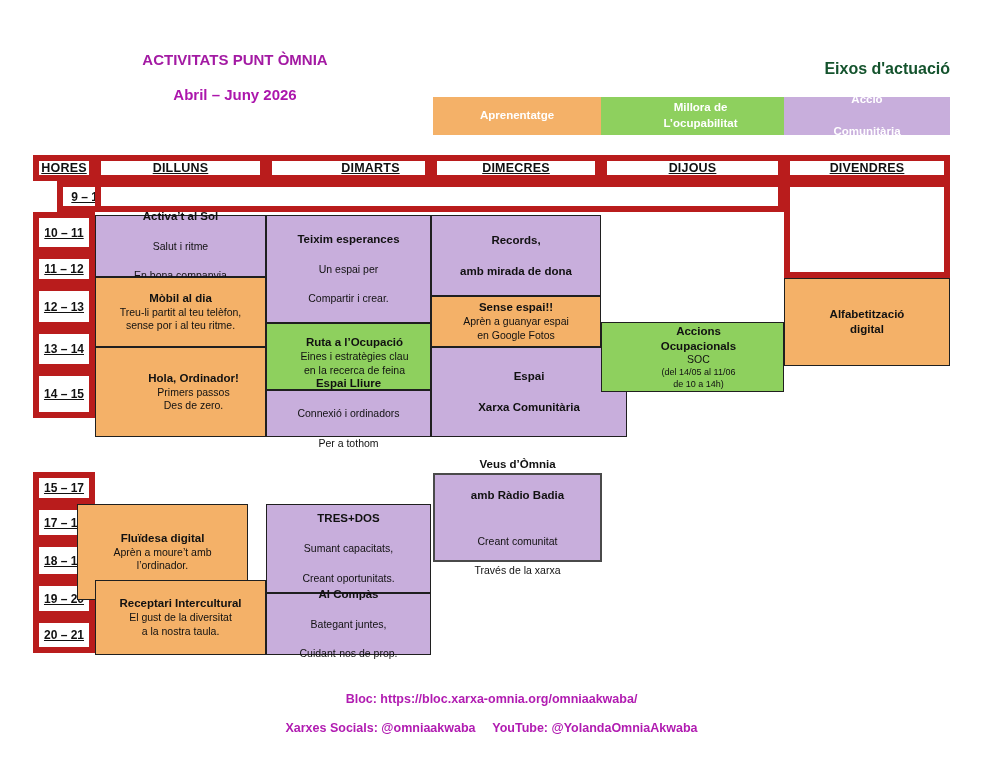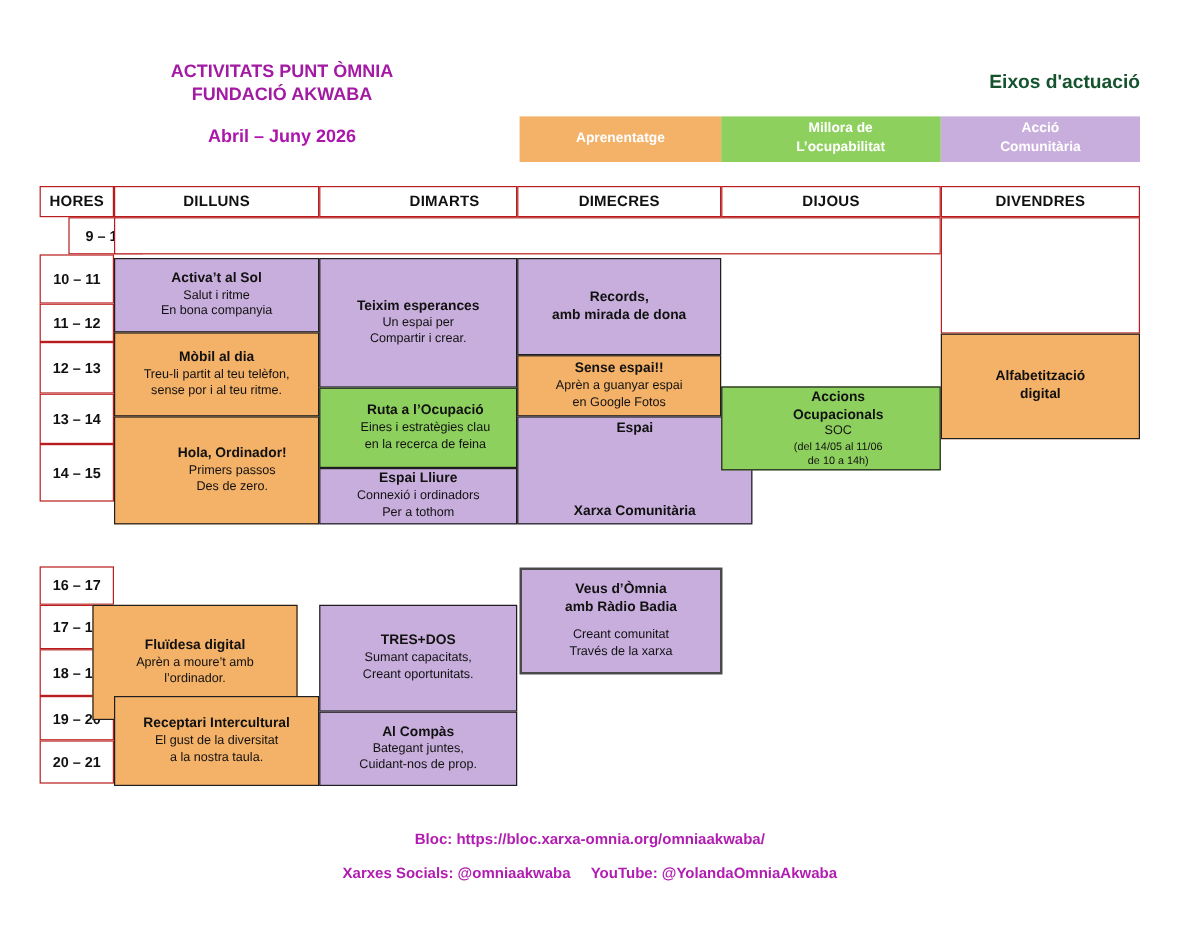--- a/index.html
+++ b/index.html
@@ -1,24 +1,24 @@
 <!DOCTYPE html>
 <html><head>
 <meta charset="utf-8">
 <style>
   html,body{margin:0;padding:0;background:#fff;}
   .canvas{position:relative;width:983px;height:774px;background:#ffffff;
           font-family:"Liberation Sans", sans-serif;color:#111;overflow:hidden;}
   .abs{position:absolute;box-sizing:border-box;}
-  .cell{border:1px solid #b91c1c;display:flex;align-items:center;justify-content:center;text-align:right;background:#fff;}
+  .cell{border:6px solid #b91c1c;display:flex;align-items:center;justify-content:center;text-align:right;background:#fff;text-decoration:underline;}
   .col-head{font-weight:bold;font-size:12.5px;letter-spacing:.2px;}
   .hours{font-weight:bold;font-size:12px;}
   .block{border:1px solid #1f1f1f;display:flex;flex-direction:column;align-items:center;justify-content:center;
          text-align:center;line-height:1.3;padding:2px 4px;}
-  .purple{background:#C8AEDC;}
+  .purple{background:#C8AEDC;gap:16px;}
   .orange{background:#F4B168;}
   .green{background:#8ED05E;padding-left:16px;}
   .whitebg{background:#ffffff;}
   .outlined{border:2px solid #4a4a4a;}
   .bt{font-weight:bold;font-size:11.5px;}
   .bl{font-size:10.5px;}
   .bs{font-size:9px;}
   .title-block{text-align:center;color:#A31AA3;font-weight:bold;font-size:15px;line-height:19px;}
   .period{margin-top:16px;font-size:15px;color:#AC16AC;}
   .legend-title{text-align:right;color:#14532d;font-weight:bold;font-size:16px;}
@@ -27,21 +27,20 @@
   .footer-line{width:983px;text-align:center;color:#B11CB1;font-weight:bold;font-size:12.5px;}
   .gap9{height:9px;}
 </style>
 </head>
 <body>
 
 <div class="canvas">
 
   <div class="abs title-block" style="left:95px;top:50px;width:280px;">
     <div>ACTIVITATS PUNT ÒMNIA</div>
-    <div>FUNDACIÓ AKWABA</div>
     <div class="period">Abril – Juny 2026</div>
   </div>
 
   <div class="abs legend-title" style="left:433px;top:60px;width:517px;">Eixos d'actuació</div>
 
   <div class="abs legend-box orange" style="left:433px;top:97px;width:168px;height:38px;">
     <div>Aprenentatge</div>
   </div>
   <div class="abs legend-box green" style="left:601px;top:97px;width:183px;height:38px;">
     <div>Millora de</div>
@@ -109,40 +108,40 @@
     <div class="bt">Records,</div>
     <div class="bt">amb mirada de dona</div>
   </div>
 
   <div class="abs block orange" style="left:431px;top:296px;width:170px;height:51px;">
     <div class="bt">Sense espai!!</div>
     <div class="bl">Aprèn a guanyar espai</div>
     <div class="bl">en Google Fotos</div>
   </div>
 
-  <div class="abs block purple" style="left:431px;top:347px;width:196px;height:90px;justify-content:space-between;">
+  <div class="abs block purple" style="left:431px;top:347px;width:196px;height:90px;">
     <div class="bt">Espai</div>
     <div class="bt">Xarxa Comunitària</div>
   </div>
 
 
   <div class="abs block green" style="left:601px;top:322px;width:183px;height:70px;">
     <div class="bt">Accions</div>
     <div class="bt">Ocupacionals</div>
     <div class="bl">SOC</div>
     <div class="bs">(del 14/05 al 11/06</div>
     <div class="bs">de 10 a 14h)</div>
   </div>
 
   <div class="abs block orange" style="left:784px;top:278px;width:166px;height:88px;">
     <div class="bt">Alfabetització</div>
     <div class="bt">digital</div>
   </div>
 
-  <div class="abs cell hours" style="left:33px;top:472px;width:62px;height:32px;">16 – 17</div>
+  <div class="abs cell hours" style="left:33px;top:472px;width:62px;height:32px;">15 – 17</div>
   <div class="abs cell hours" style="left:33px;top:504px;width:62px;height:37px;">17 – 18</div>
   <div class="abs cell hours" style="left:33px;top:541px;width:62px;height:39px;">18 – 19</div>
   <div class="abs cell hours" style="left:33px;top:580px;width:62px;height:37px;">19 – 20</div>
   <div class="abs cell hours" style="left:33px;top:617px;width:62px;height:36px;">20 – 21</div>
 
   <div class="abs block orange" style="left:77px;top:504px;width:171px;height:96px;">
     <div class="bt">Fluïdesa digital</div>
     <div class="bl">Aprèn a moure’t amb</div>
     <div class="bl">l’ordinador.</div>
   </div>

